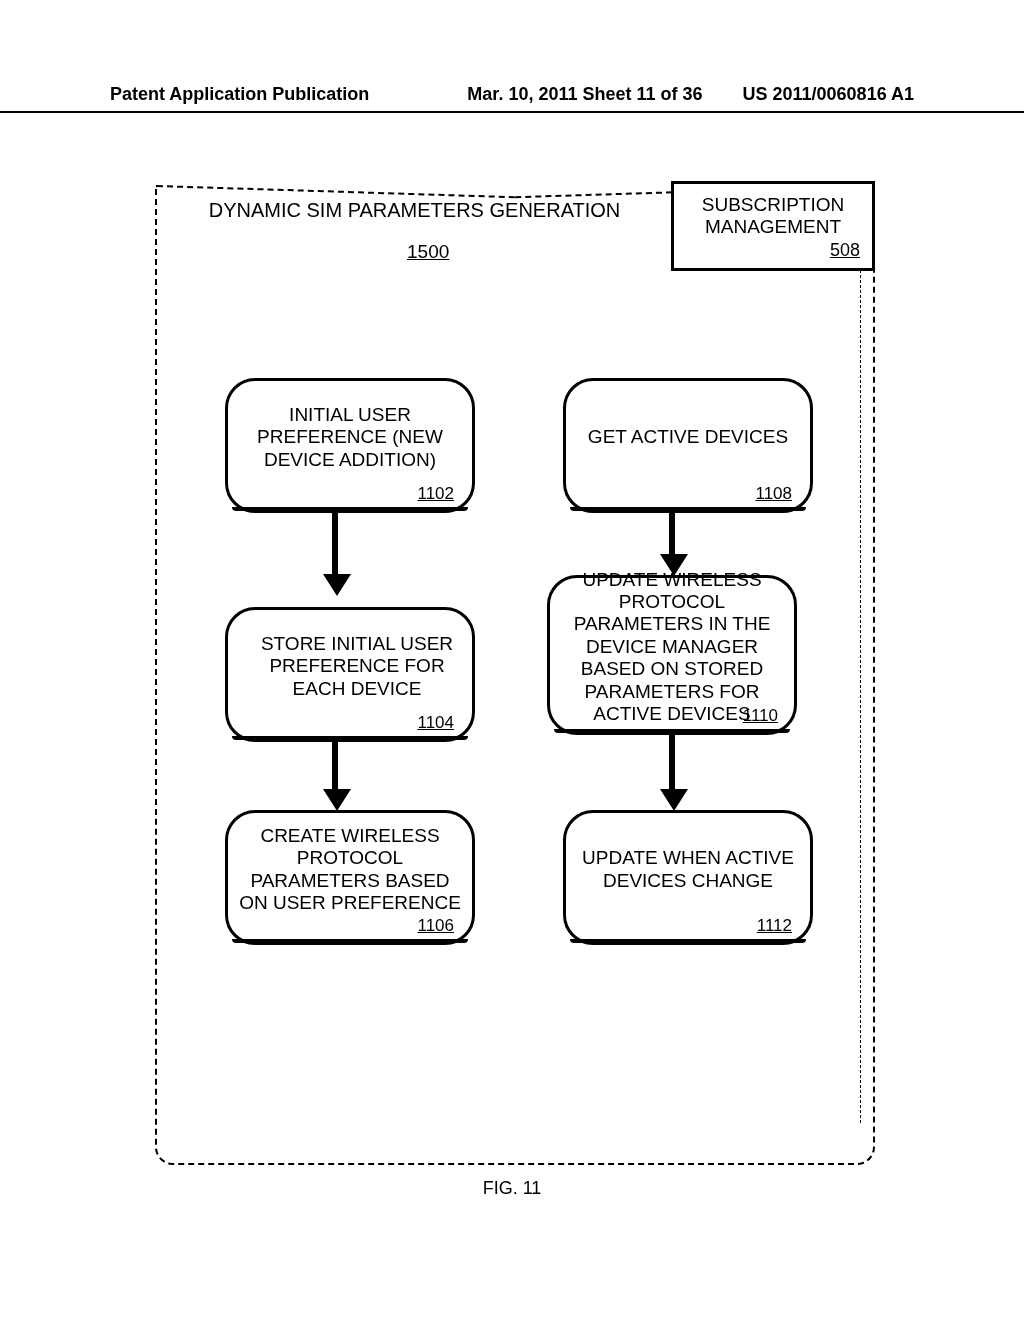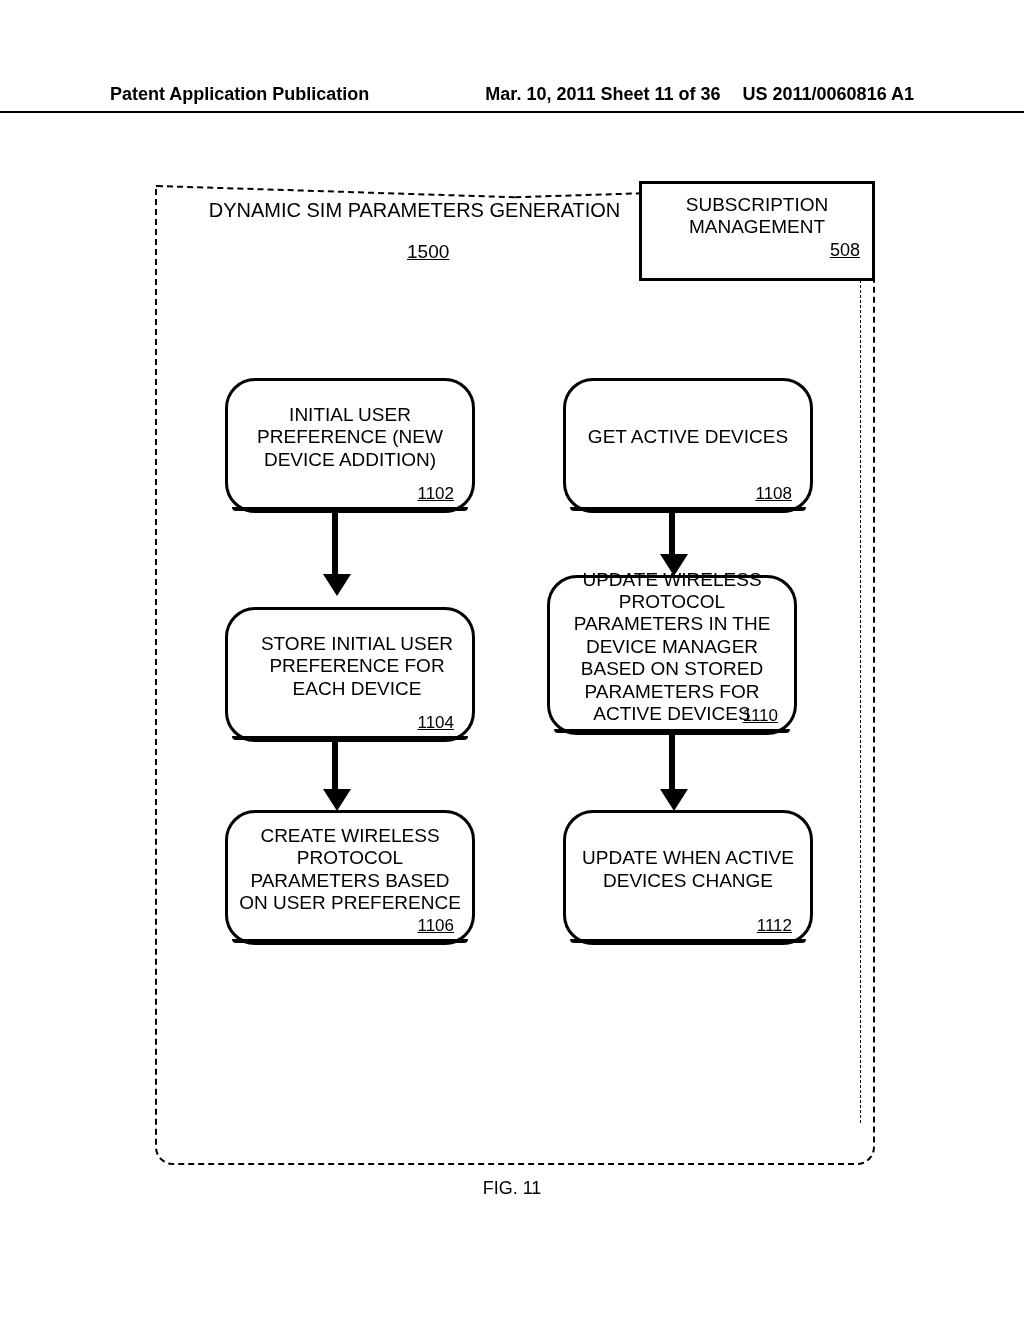--- a/index.html
+++ b/index.html
@@ -21,21 +21,21 @@
     left: 0;
     width: 1024px;
     padding: 0 110px 6px 110px;
     display: flex;
     justify-content: space-between;
     align-items: flex-end;
     font-size: 18px;
     font-weight: bold;
     border-bottom: 2px solid #000;
   }
-  .header .right { display: flex; gap: 22px; }
+  .header .right { display: flex; gap: 40px; }
 
   .dashbox {
     position: absolute;
     left: 155px;
     top: 185px;
     width: 720px;
     height: 980px;
     border-bottom: 2px dashed #000;
     border-left: 2px dashed #000;
     border-right: 2px dashed #000;
@@ -62,25 +62,25 @@
     width: 50%;
     transform-origin: right top;
     transform: rotate(-1.8deg);
   }
 
   
   .submgmt {
     position: absolute;
     right: -2px;
     top: -4px;
-    width: 236px;
+    width: 204px;
     border: 3px solid #000;
     background: #fff;
     text-align: center;
-    padding: 10px 8px 18px 8px;
+    padding: 10px 8px 8px 8px;
     font-size: 19px;
     line-height: 1.15;
     z-index: 5;
   }
   .submgmt .refnum {
     text-align: right;
     font-size: 18px;
     text-decoration: underline;
     padding-right: 4px;
     margin-top: 2px;

